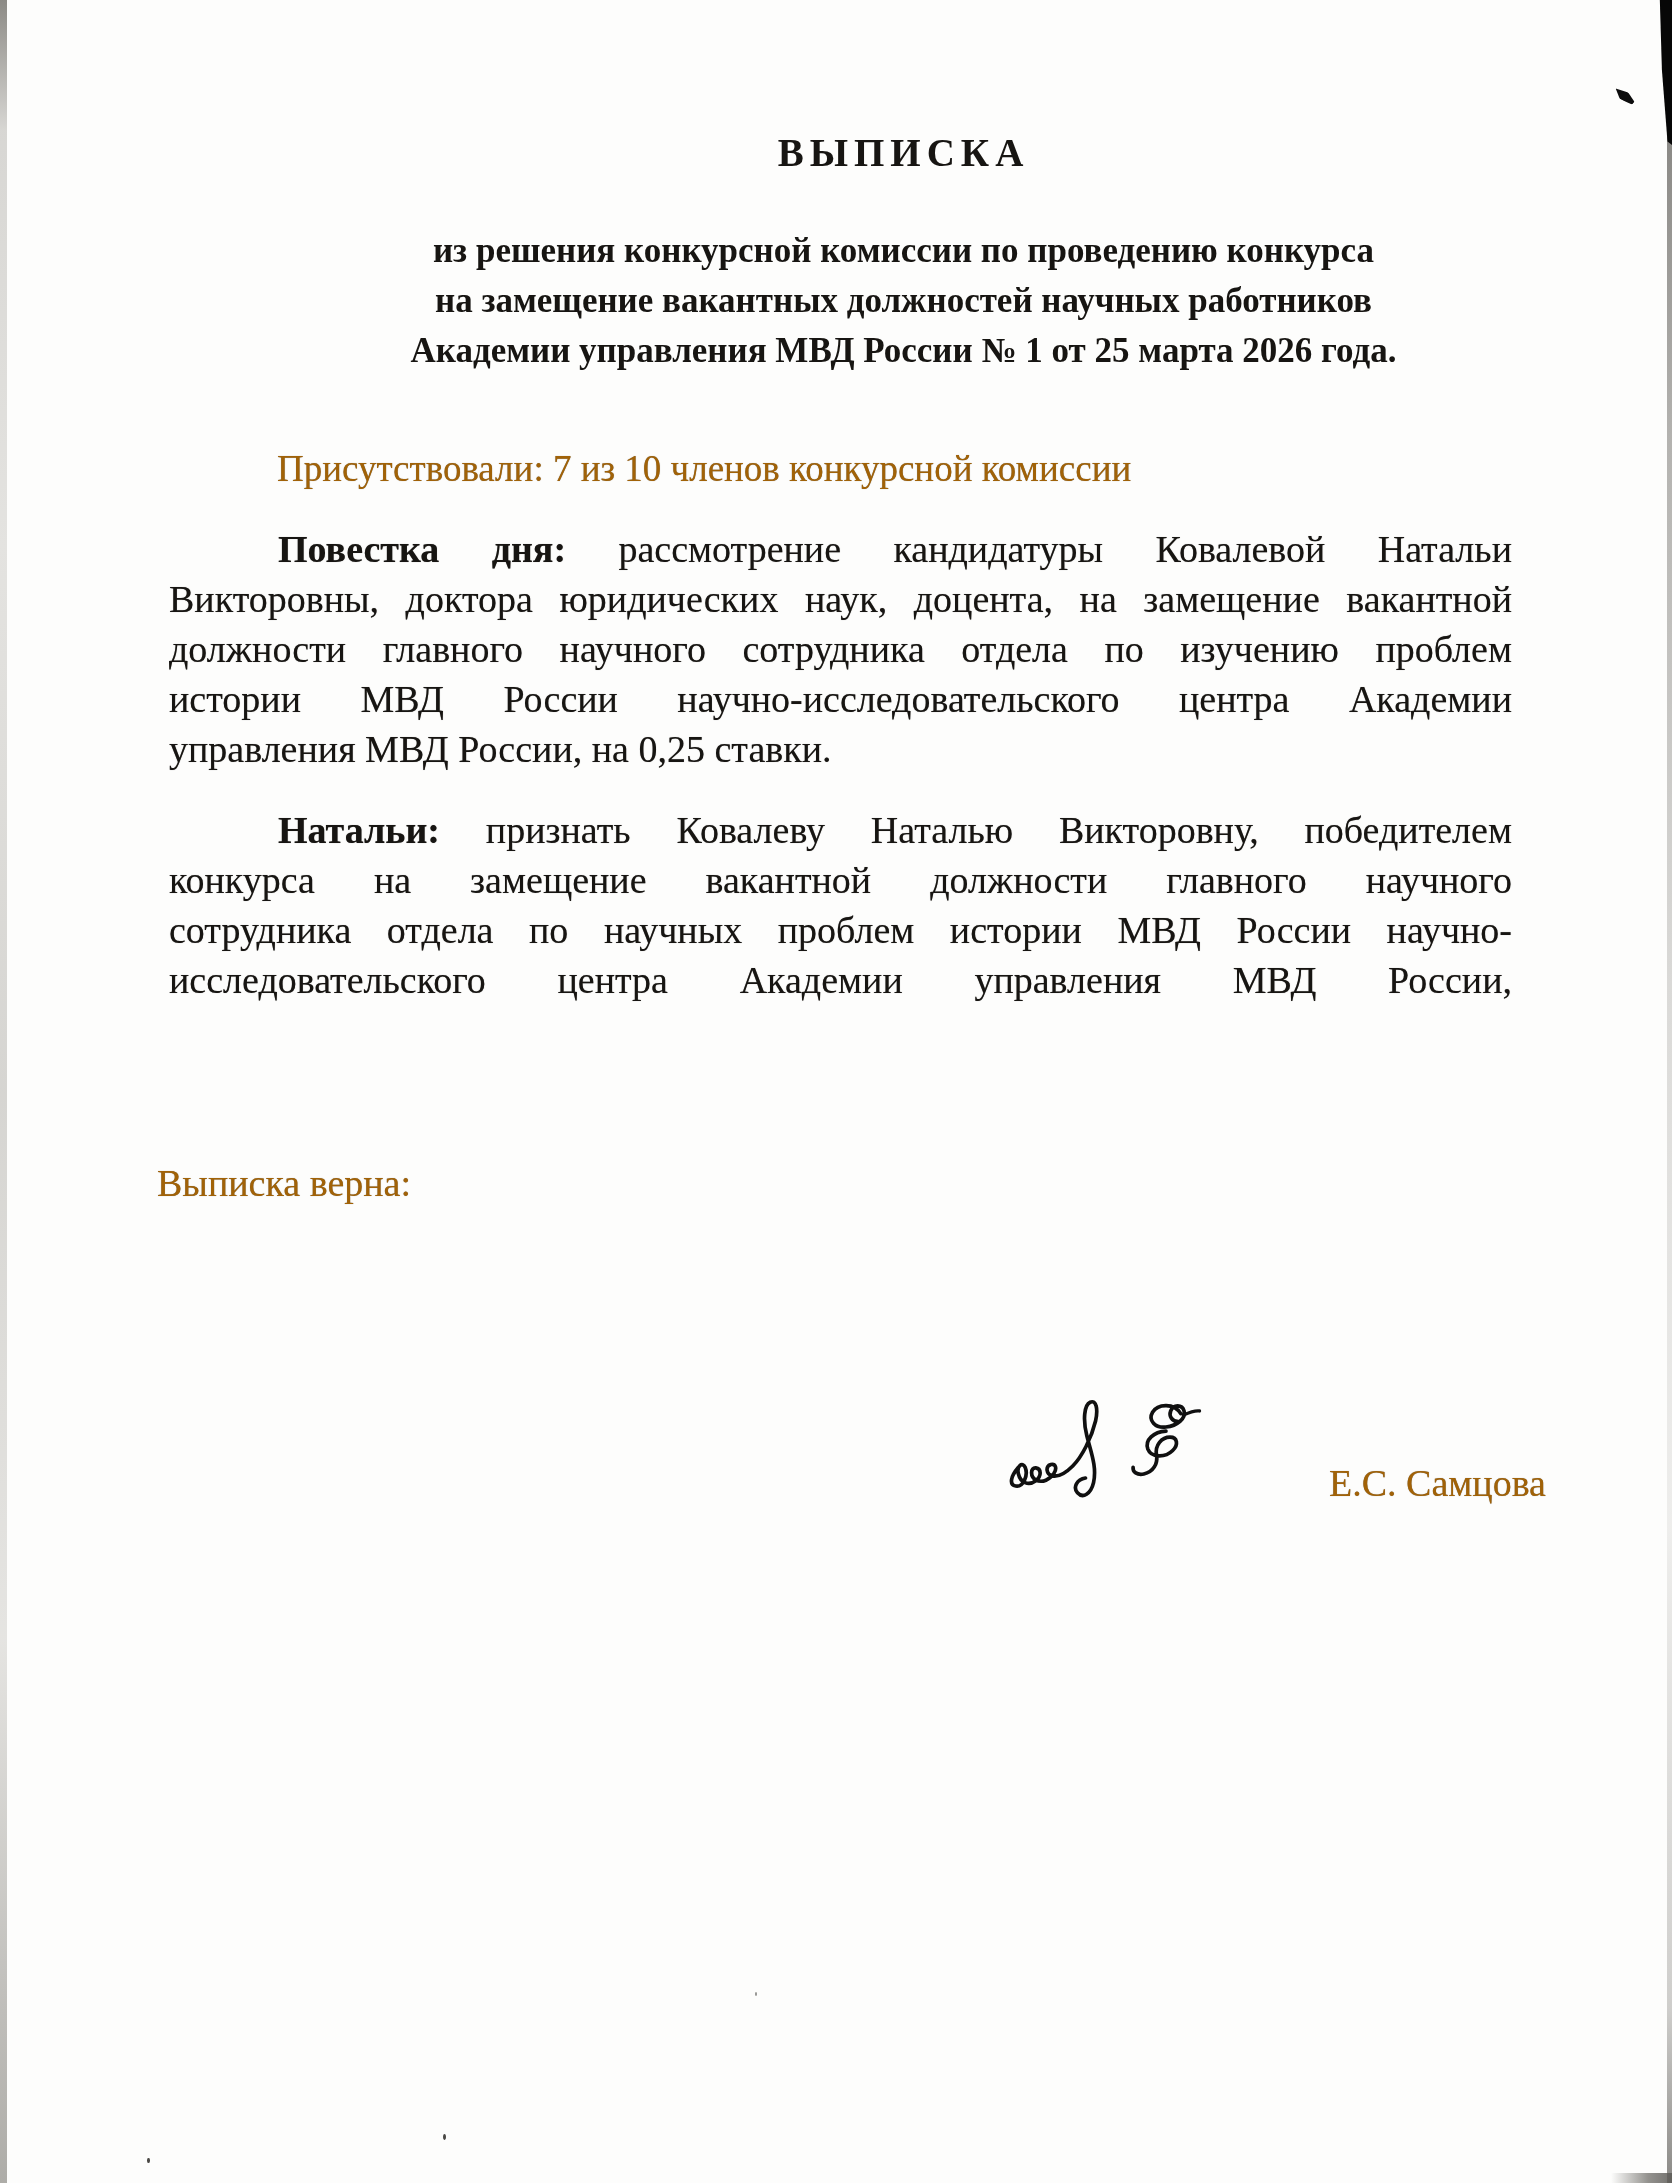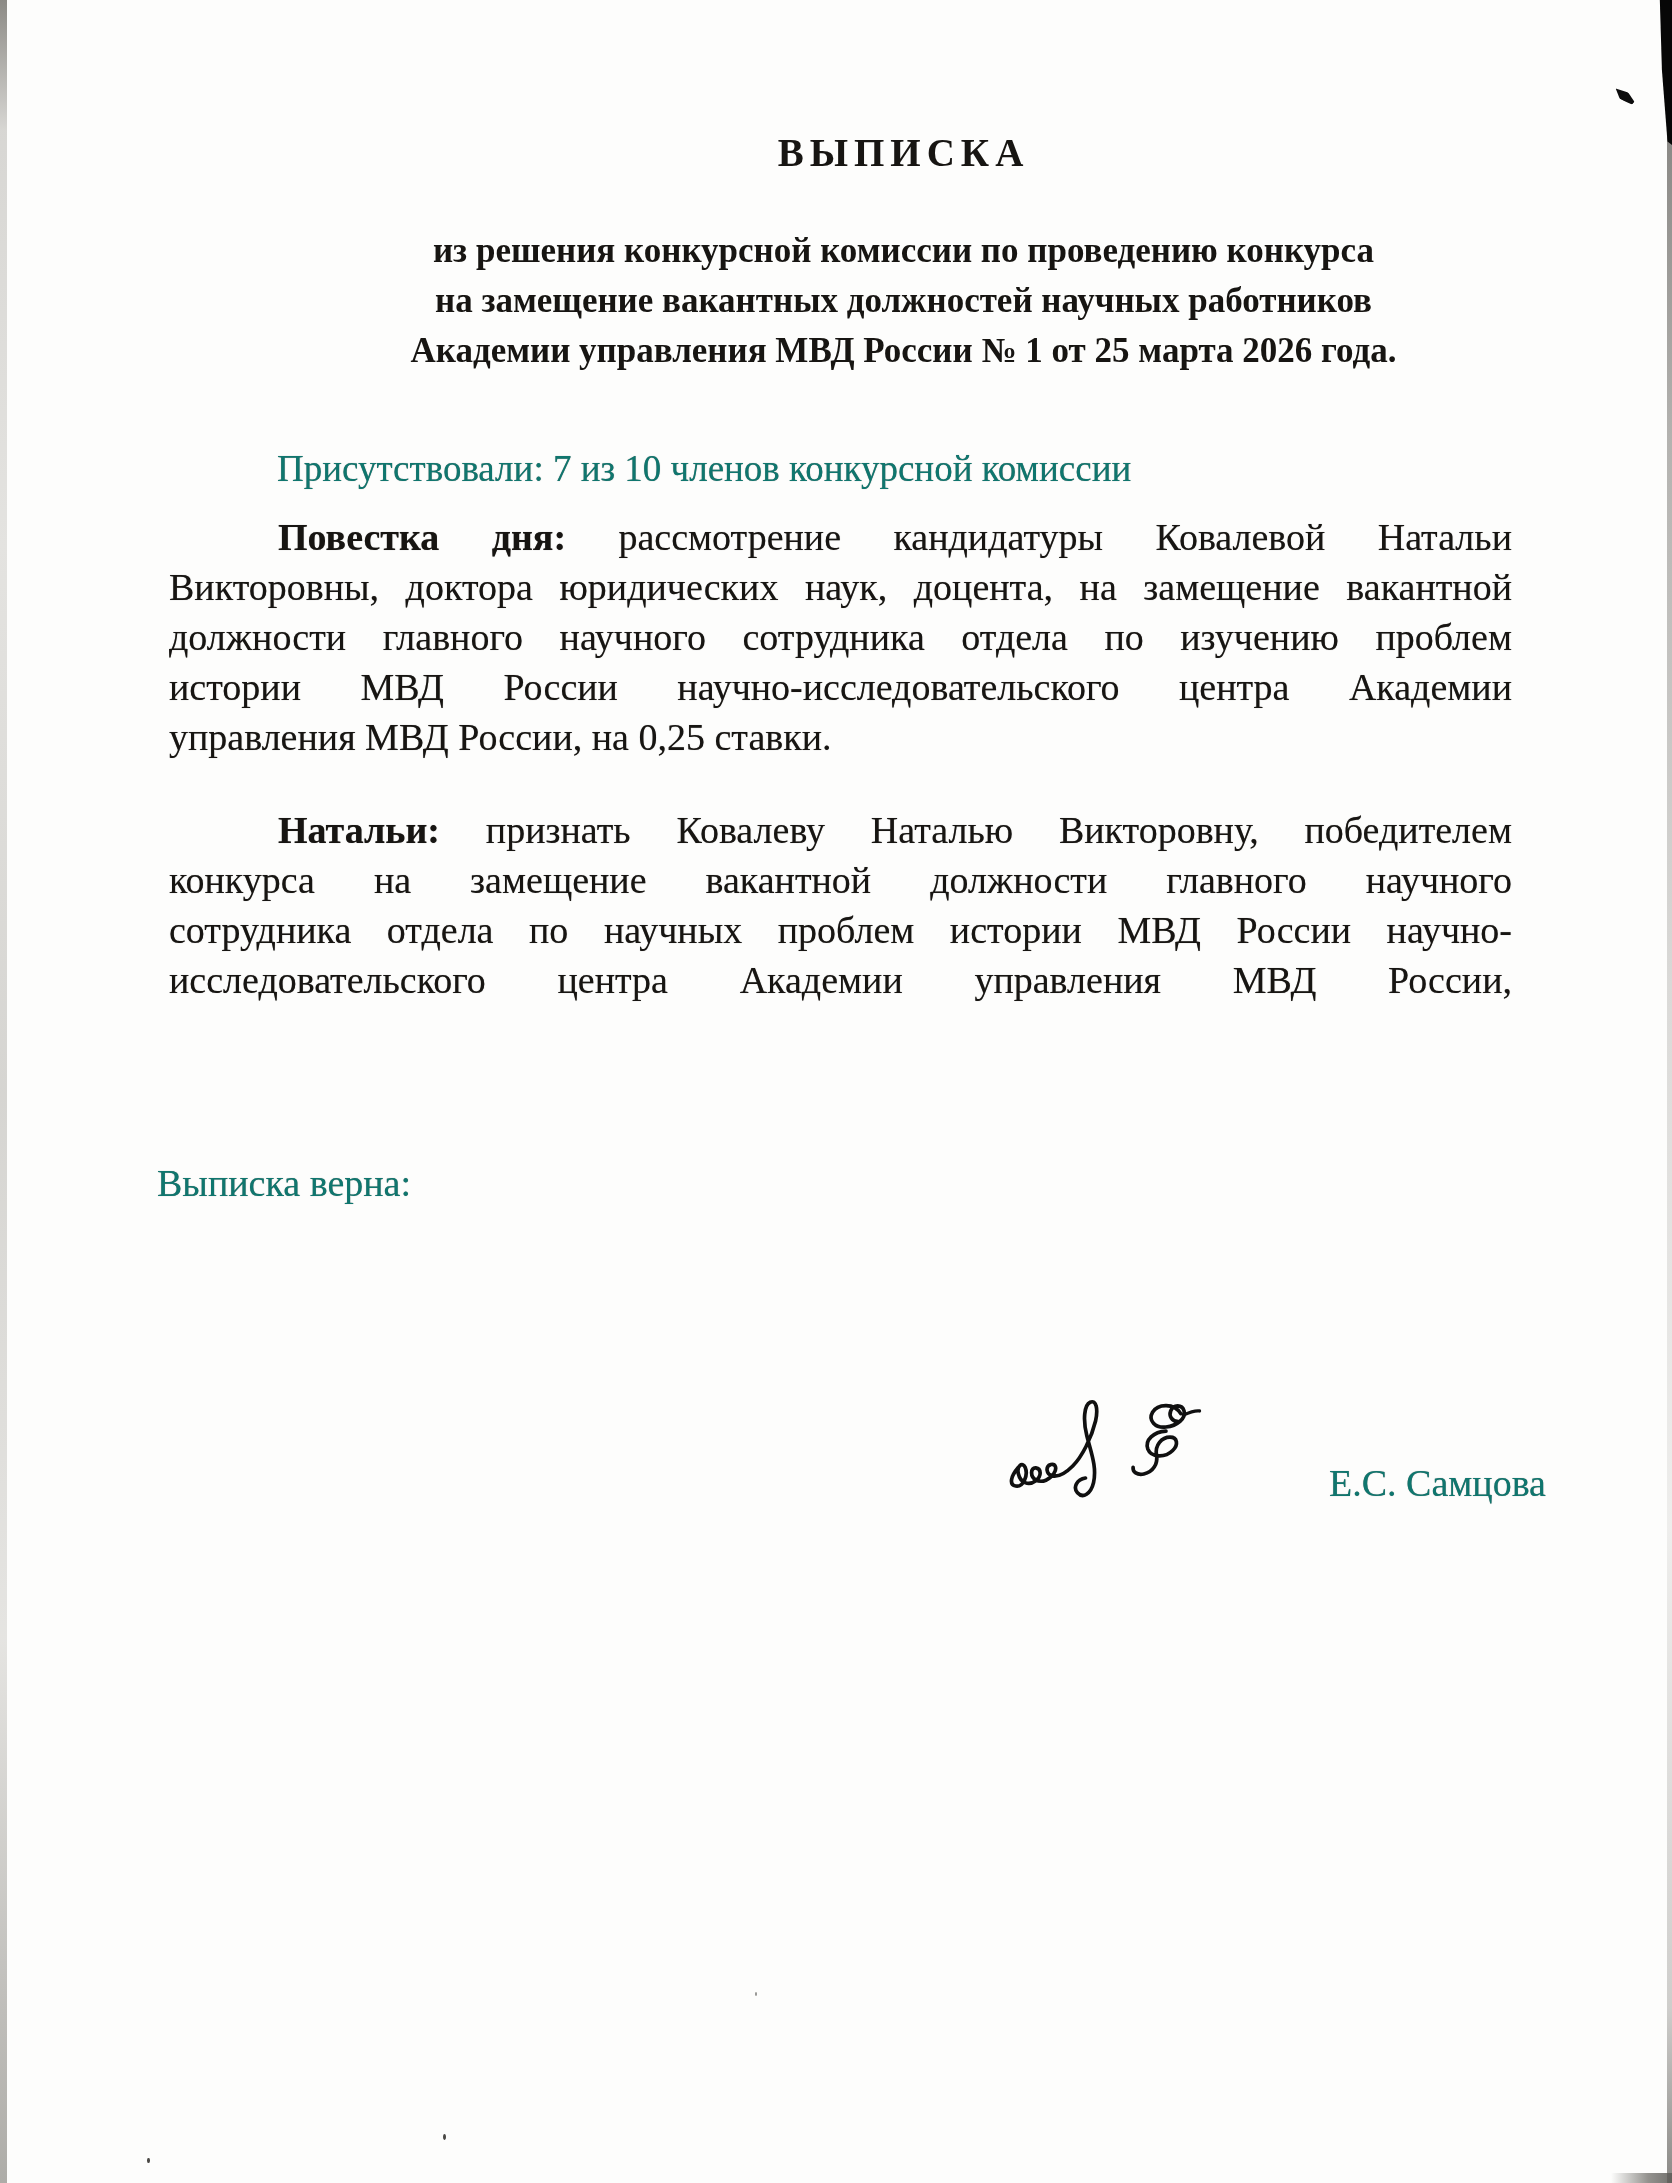--- a/index.html
+++ b/index.html
@@ -10,21 +10,21 @@
     overflow: hidden;
   }
   .page {
     position: relative;
     width: 1673px; height: 2183px;
     background: #fdfdfc;
     color: #171512;
   }
   .txt {
     position: absolute;
-    color: #0f766e;
+    color: #a16207;
     text-shadow: 0 0 0.7px rgba(25,22,18,0.55);
     white-space: nowrap;
   }
   
   .heading-block {
     position: absolute;
     left: 234px; top: 131px; width: 1339px;
     text-align: center;
   }
   .doc-title {
@@ -116,21 +116,21 @@
 
   <div class="heading-block">
     <div class="doc-title txt-center">ВЫПИСКА</div>
     <div class="subtitle-line">из решения конкурсной комиссии по проведению конкурса</div>
     <div class="subtitle-line">на замещение вакантных должностей научных работников</div>
     <div class="subtitle-line">Академии управления МВД России № 1 от 25 марта 2026 года.</div>
   </div>
 
   <div class="txt attendance">Присутствовали: 7 из 10 членов конкурсной комиссии</div>
 
-  <div class="para" style="top: 512px;">
+  <div class="para" style="top: 524px;">
     <div class="line first">
       <span class="bold">Повестка дня:</span>
       <span>рассмотрение кандидатуры Ковалевой Натальи</span>
     </div>
     <div class="line">Викторовны, доктора юридических наук, доцента, на замещение вакантной</div>
     <div class="line">должности главного научного сотрудника отдела по изучению проблем</div>
     <div class="line">истории МВД России научно-исследовательского центра Академии</div>
     <div class="line last">управления МВД России, на 0,25 ставки.</div>
   </div>
 

